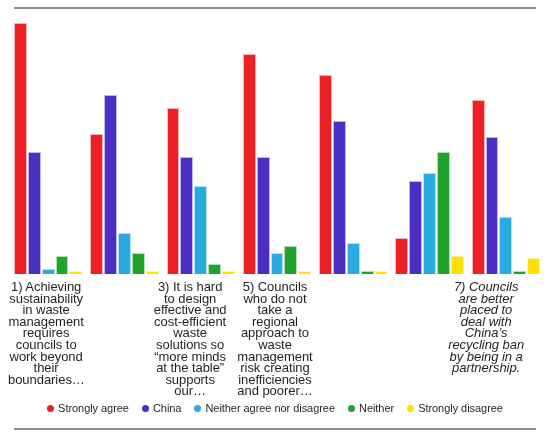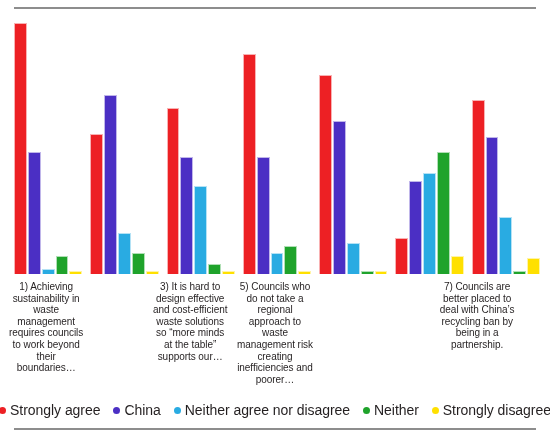--- a/index.html
+++ b/index.html
@@ -59,21 +59,21 @@
     position: absolute;
     left: 8px;
     top: 281px;
     width: 534px;
     height: 115px;
   }
   .cat-label {
     position: absolute;
     top: 0;
     text-align: center;
-    font-size: 10px;
+    font-size: 13px;
     line-height: 11.6px;
     color: #231f20;
     letter-spacing: -0.05px;
   }
 
   
   #legend {
     position: absolute;
     left: 0;
     top: 402px;
@@ -88,21 +88,21 @@
     align-items: center;
     gap: 4px;
   }
   .legend-dot {
     width: 7px;
     height: 7px;
     border-radius: 50%;
     display: block;
   }
   .legend-text {
-    font-size: 14px;
+    font-size: 11px;
     color: #231f20;
     white-space: nowrap;
     letter-spacing: -0.05px;
   }
 </style>
 </head>
 <body>
 
 <div id="page">
 
@@ -157,21 +157,21 @@
         <div class="bar" style="background: rgb(41, 171, 226); height: 56.98px;"></div>
         <div class="bar" style="background: rgb(31, 163, 43); height: 2.59px;"></div>
         <div class="bar" style="background: rgb(255, 224, 0); height: 15.54px;"></div>
       </div>
     </div>
 
   <div id="labels">
       <div class="cat-label" style="left: 0px; width: 76.2857px;">1) Achieving sustainability in waste management requires councils to work beyond their boundaries…</div>
       <div class="cat-label" style="left: 144px; width: 76.2857px;">3) It is hard to design effective and cost-efficient waste solutions so “more minds at the table” supports our…</div>
       <div class="cat-label" style="left: 228.857px; width: 76.2857px;">5) Councils who do not take a regional approach to waste management risk creating inefficiencies and poorer…</div>
-      <div class="cat-label" style="left: 431px; width: 76.2857px;">7) Councils are better placed to deal with China’s recycling ban by being in a partnership.</div>
+      <div class="cat-label" style="left: 440px; width: 76.2857px; font-style: italic;">7) Councils are better placed to deal with China’s recycling ban by being in a partnership.</div>
     </div>
 
   <div id="legend">
       <div class="legend-item">
         <span class="legend-dot" style="background: rgb(237, 32, 36);"></span>
         <span class="legend-text">Strongly agree</span>
       </div>
       <div class="legend-item">
         <span class="legend-dot" style="background: rgb(75, 47, 196);"></span>
         <span class="legend-text">China</span>

